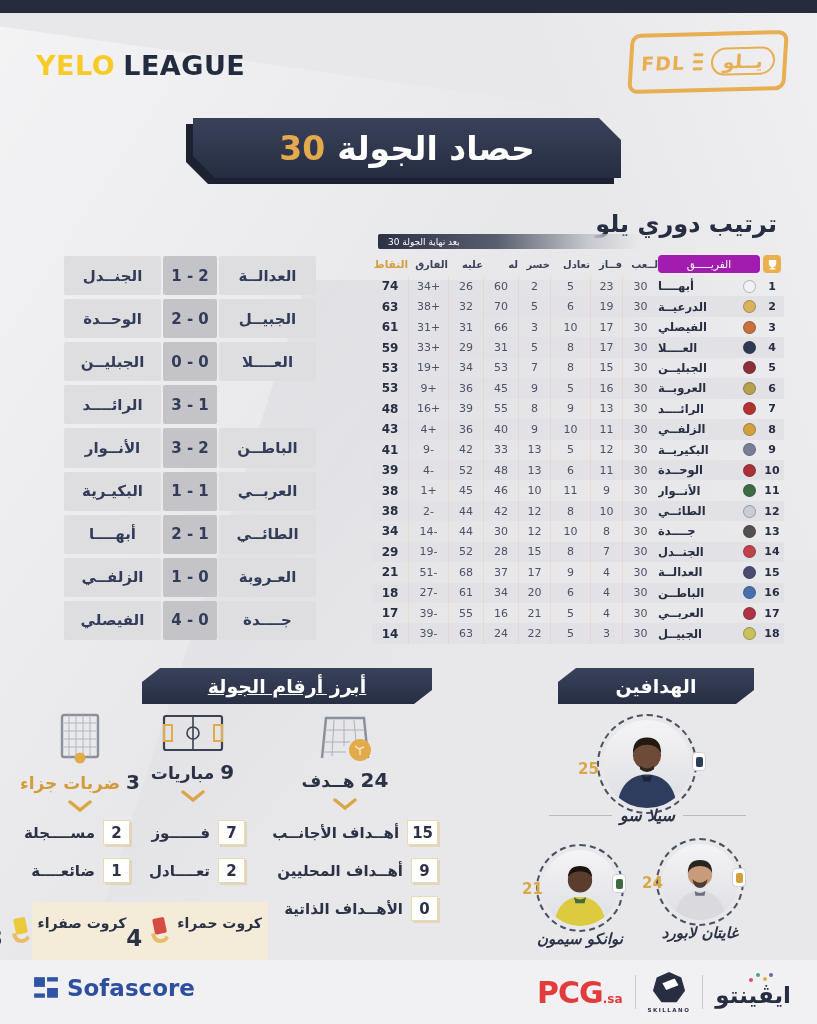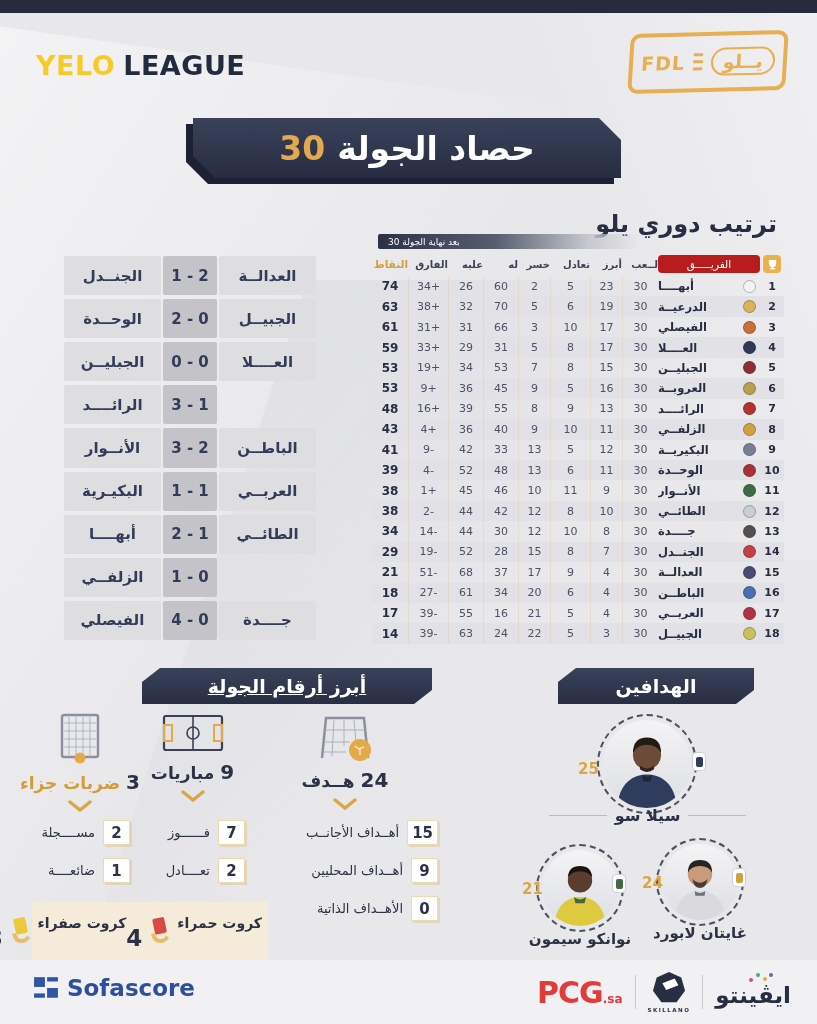--- a/index.html
+++ b/index.html
@@ -45,54 +45,54 @@
   .t-row{flex:1;}
   .t-row:nth-child(even){background:#e2e2e6;}
   .t-row .c{height:100%;display:flex;align-items:center;justify-content:center;font-size:11px;color:#4c5166;}
   .t-row .c:nth-child(n+2):nth-child(-n+8){border-left:1px solid rgba(217,168,72,.16);}
   .t-row .pts{font-weight:bold;font-size:12px;color:#272e42;}
   .t-row .team{justify-content:flex-end;font-weight:bold;color:#272e42;font-size:11.5px;white-space:nowrap;overflow:hidden;padding-right:2px;}
   .t-row .rank{font-weight:bold;color:#272e42;}
   .logo-dot{display:inline-block;width:13px;height:13px;border-radius:50%;border:1px solid rgba(40,45,65,.3);}
   .h{font-size:10px;font-weight:bold;color:#3c4257;text-align:right;}
   .h-pts{color:#d2a03c;font-size:10.5px;}
-  .h-team{grid-column:9/11;background:#b91c1c;color:#fff;border-radius:4px;height:18px;line-height:18px;font-size:10.5px;text-align:center;}
+  .h-team{grid-column:9/11;background:#a21caf;color:#fff;border-radius:4px;height:18px;line-height:18px;font-size:10.5px;text-align:center;}
   .h-rank-box{width:18px;height:18px;border-radius:4px;background:#e9b14e;margin:0 auto;display:flex;align-items:center;justify-content:center;}
 
   
   .kn-col{position:absolute;top:712px;display:flex;flex-direction:column;align-items:center;}
   #kn-goals{left:255px;width:180px;}
   #kn-matches{left:140px;width:105px;}
   #kn-penalties{left:25px;width:110px;}
   .kn-headline{direction:rtl;white-space:nowrap;margin-top:6px;font-weight:bold;font-size:17px;color:#2b3245;display:flex;gap:6px;align-items:baseline;}
   .kn-headline .val{font-size:20px;}
   .kn-headline .gold{color:#d39c3a;}
   .kn-chevron{margin-top:6px;}
   .stat-col{position:absolute;display:flex;flex-direction:column;gap:13px;}
   #goal-stats{left:250px;top:820px;width:188px;}
   #match-stats{left:133px;top:820px;width:112px;}
   #penalty-stats{left:28px;top:820px;width:102px;}
   .stat-row{display:flex;direction:rtl;align-items:center;gap:8px;}
   .stat-box{min-width:27px;height:25px;padding:0 4px;background:#fff;border:1px solid #ecd9ae;box-shadow:2px 2px 0 rgba(210,170,90,.28);display:flex;align-items:center;justify-content:center;font-weight:bold;font-size:15px;color:#2b3245;}
-  .stat-label{font-size:13px;font-weight:normal;color:#2b3245;white-space:nowrap;}
+  .stat-label{font-size:15px;font-weight:bold;color:#2b3245;white-space:nowrap;}
   .cards-box{position:absolute;left:32px;top:902px;width:236px;height:58px;background:#f4ecd9;border-radius:3px;display:flex;direction:rtl;align-items:center;justify-content:space-around;padding:0 6px;}
   .card-group{display:flex;direction:rtl;align-items:center;gap:5px;}
   .card-label{font-size:14px;font-weight:bold;transform:translateY(-8px);white-space:nowrap;}
   .card-value{font-size:23px;font-weight:bold;transform:translateY(7px);}
 
   
   .scorer-ring{position:absolute;border:2px dashed #4a5163;border-radius:50%;padding:4px;}
   .photo{width:100%;height:100%;border-radius:50%;overflow:hidden;background:linear-gradient(#f4f4f6,#dddee3);}
   .photo svg{display:block;width:100%;height:100%;}
   .scorer-num{position:absolute;font-weight:bold;color:#d9a648;font-size:15px;}
   .club-badge{position:absolute;width:14px;height:19px;background:#fff;border:1px solid #cfcfd6;border-radius:4px;display:flex;align-items:center;justify-content:center;}
   .club-badge i{display:block;width:7px;height:10px;border-radius:2px;}
   .scorer-name-row{position:absolute;display:flex;align-items:center;gap:8px;font-weight:bold;color:#2b3245;}
   .name-line{height:1px;background:#b9bbc4;flex:1;}
-  .scorer-name{white-space:nowrap;}
+  .scorer-name{white-space:nowrap;font-style:italic;}
 
   
   .sofascore{position:absolute;left:33px;top:975px;display:flex;align-items:center;gap:8px;}
   .sofascore .txt{font-size:23px;font-weight:bold;color:#2d4f9e;}
   .partners{position:absolute;right:26px;top:966px;height:52px;display:flex;align-items:center;gap:12px;}
   .pcg{color:#e23b3c;font-weight:bold;font-size:30px;letter-spacing:-1px;}
   .pcg .sa{font-size:12px;letter-spacing:0;}
   .psep{width:1px;height:34px;background:#c9c9cf;}
   .skillano{display:flex;flex-direction:column;align-items:center;gap:2px;}
   .skillano .lbl{font-size:5.5px;letter-spacing:1.5px;font-weight:bold;color:#2b3245;}
@@ -169,20 +169,21 @@
 
       <div class="m-row">
         <div class="m-team" dir="rtl">أبهــــا</div>
         <div class="m-score num">2 - 1</div>
         <div class="m-team" dir="rtl">الطائــي</div>
       </div>
 
       <div class="m-row">
         <div class="m-team" dir="rtl">الزلفــي</div>
         <div class="m-score num">1 - 0</div>
+        <div class="m-team" dir="rtl">العـروبة</div>
       </div>
 
       <div class="m-row">
         <div class="m-team" dir="rtl">الفيصلي</div>
         <div class="m-score num">4 - 0</div>
         <div class="m-team" dir="rtl">جــــدة</div>
       </div>
     </div>
 
   <div class="standings">
@@ -190,21 +191,21 @@
     <div class="st-strip">
       <span dir="rtl">بعد نهاية الجولة 30</span>
     </div>
     <div class="t-head">
       <span class="h h-pts" dir="rtl">النقاط</span>
       <span class="h" dir="rtl">الفارق</span>
       <span class="h" dir="rtl">عليه</span>
       <span class="h" dir="rtl">له</span>
       <span class="h" dir="rtl">خسر</span>
       <span class="h" dir="rtl">تعادل</span>
-      <span class="h" dir="rtl">أبرز</span>
+      <span class="h" dir="rtl">فــاز</span>
       <span class="h" dir="rtl">لــعب</span>
       <span class="h-team" dir="rtl">الفريـــــق</span>
       <span class="h-rank-box">
         <svg width="11" height="11" viewBox="0 0 12 12">
             <path d="M2,1 h8 v4 a4,4 0 0 1 -8 0 z M5,8 h2 v2 h-2 z M3,10 h6 v1.5 h-6 z" fill="#fff"></path>
           </svg>
       </span>
     </div>
     <div class="t-rows">
 

